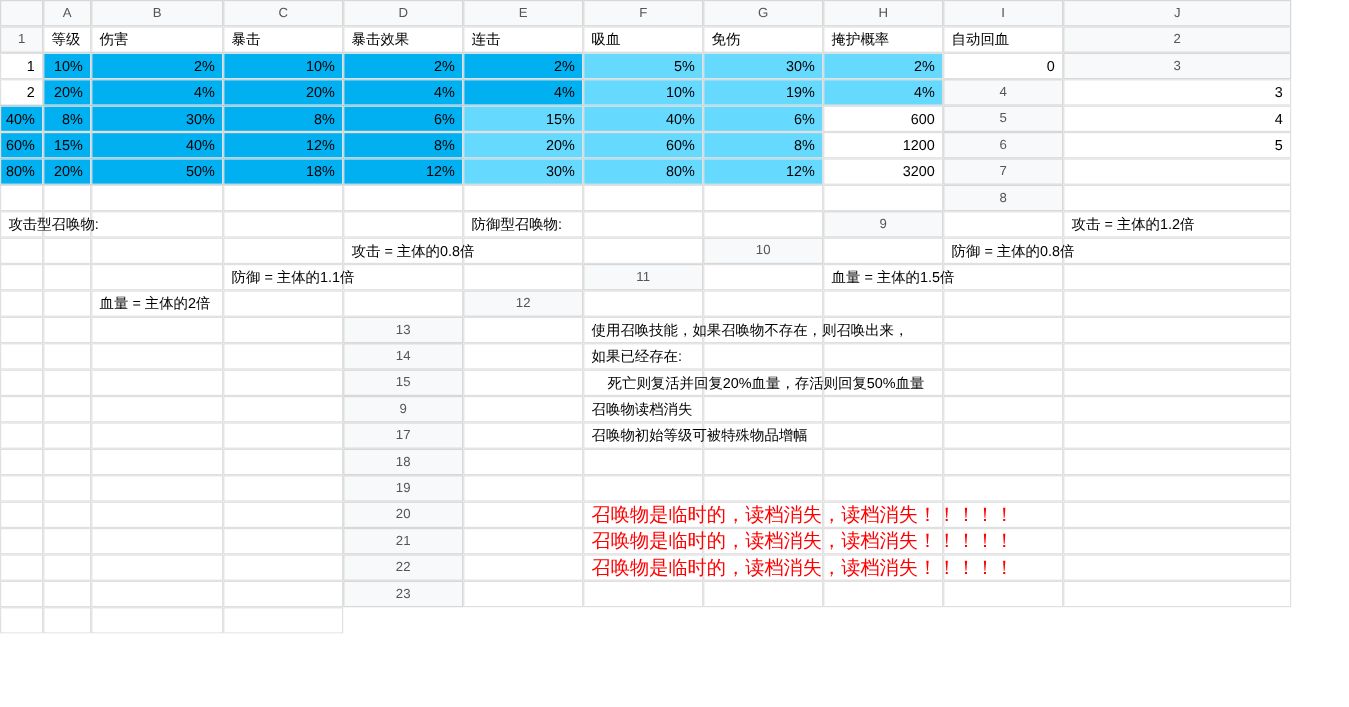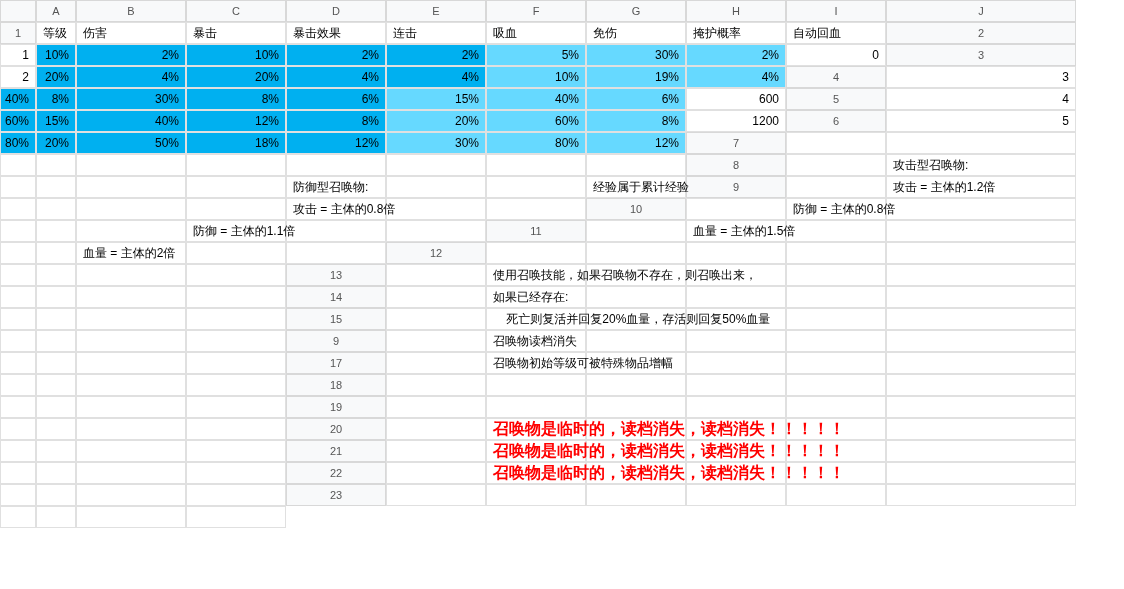--- a/index.html
+++ b/index.html
@@ -30,21 +30,21 @@
     color: #555;
     justify-content: center;
     font-size: 11px;
     border: 1px solid #d8d8d8;
   }
   .rowhdr { justify-content: center; }
   .right { justify-content: flex-end; }
   .left { justify-content: flex-start; }
   .bg-blue { background: #00b0f0; }
   .bg-lightblue { background: #66d9ff; }
-  .red { color: #ff0000; font-size: 16px; font-weight: 700; }
+  .red { color: #ff0000; font-size: 16px; font-weight: 400; }
   .span-narrow { overflow: visible; white-space: nowrap; z-index: 1; }
 </style>
 </head>
 <body>
 
 <div class="sheet" id="sheet">
     <div class="cell corner"></div>
     <div class="cell colhdr">A</div>
     <div class="cell colhdr">B</div>
     <div class="cell colhdr">C</div>
@@ -111,20 +111,21 @@
     <div class="cell rowhdr">6</div>
     <div class="cell right">5</div>
     <div class="cell right bg-blue">80%</div>
     <div class="cell right bg-blue">20%</div>
     <div class="cell right bg-blue">50%</div>
     <div class="cell right bg-blue">18%</div>
     <div class="cell right bg-blue">12%</div>
     <div class="cell right bg-lightblue">30%</div>
     <div class="cell right bg-lightblue">80%</div>
     <div class="cell right bg-lightblue">12%</div>
+    <div class="cell right">3200</div>
     <div class="cell rowhdr">7</div>
     <div class="cell "></div>
     <div class="cell "></div>
     <div class="cell "></div>
     <div class="cell "></div>
     <div class="cell "></div>
     <div class="cell "></div>
     <div class="cell "></div>
     <div class="cell "></div>
     <div class="cell "></div>
@@ -132,21 +133,20 @@
     <div class="cell rowhdr">8</div>
     <div class="cell "></div>
     <div class="cell left span-narrow">攻击型召唤物:</div>
     <div class="cell "></div>
     <div class="cell "></div>
     <div class="cell "></div>
     <div class="cell "></div>
     <div class="cell left span-narrow">防御型召唤物:</div>
     <div class="cell "></div>
     <div class="cell "></div>
-    <div class="cell left span-narrow">经验属于累计经验</div>
     <div class="cell rowhdr">9</div>
     <div class="cell "></div>
     <div class="cell left span-narrow">攻击 = 主体的1.2倍</div>
     <div class="cell "></div>
     <div class="cell "></div>
     <div class="cell "></div>
     <div class="cell "></div>
     <div class="cell left span-narrow">攻击 = 主体的0.8倍</div>
     <div class="cell "></div>
     <div class="cell "></div>

